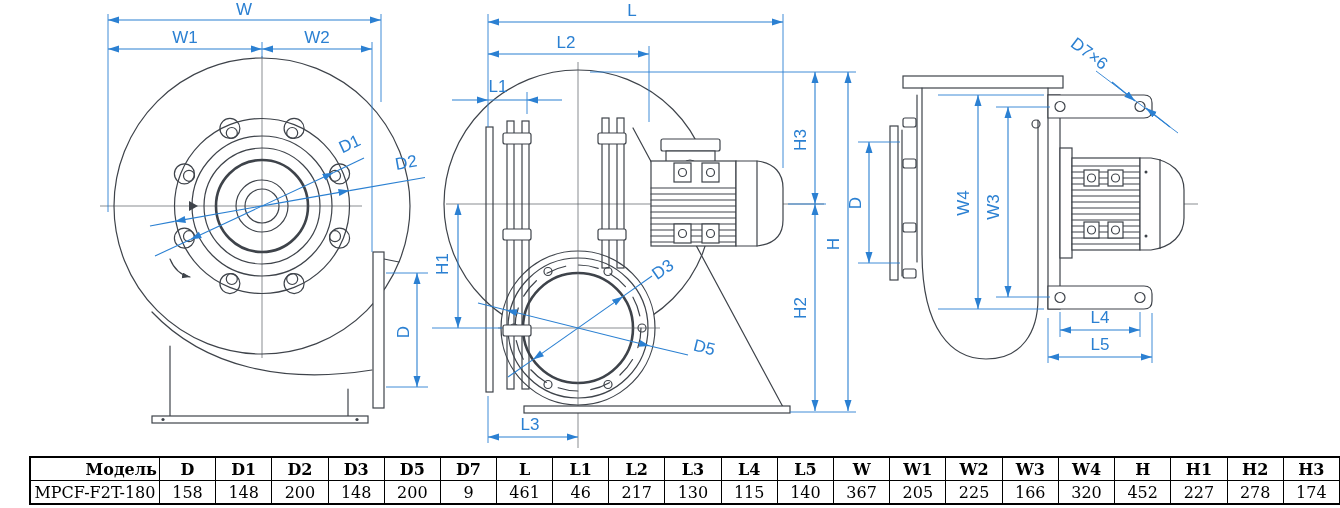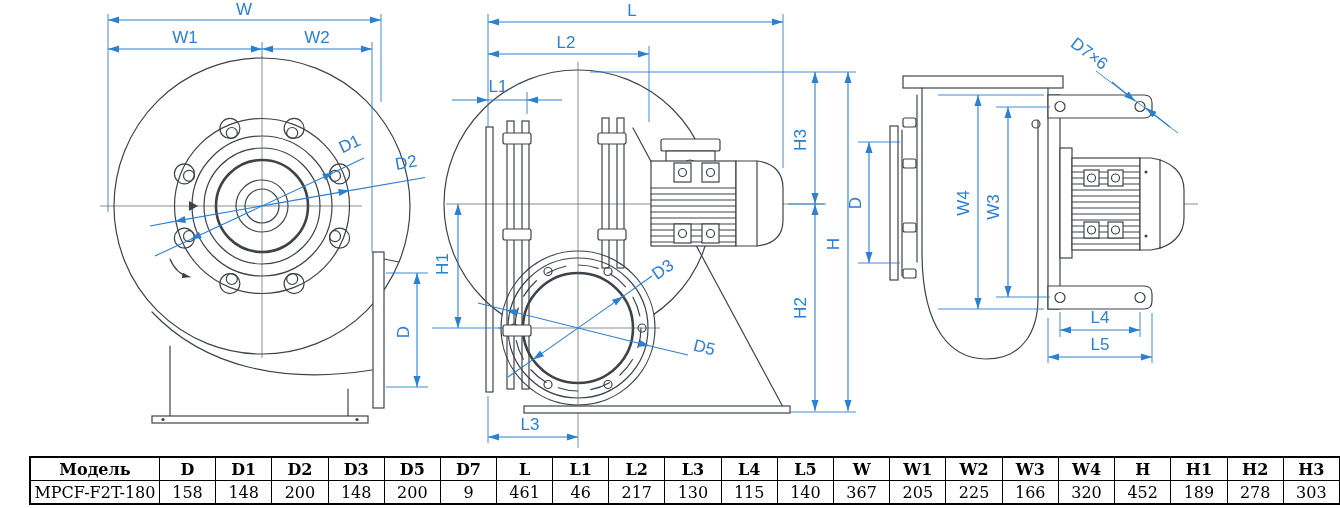--- a/index.html
+++ b/index.html
@@ -13,21 +13,21 @@
   svg .cl{stroke:var(--thin);stroke-width:0.7;fill:none;}
   svg .dim{stroke:var(--blue);stroke-width:1.1;fill:none;}
   svg .ext{stroke:var(--blue);stroke-width:0.9;fill:none;}
   svg text{fill:var(--blue);font-family:"Liberation Sans",sans-serif;font-size:17px;}
   svg .dash{stroke-dasharray:20 13;}
   #dim-table{position:absolute;left:30px;top:457px;border-collapse:collapse;
              font-family:"DejaVu Serif",serif;background:#fff;}
   #dim-table th,#dim-table td{border:1px solid #000;height:22px;padding:0 2px;
              text-align:center;font-size:16px;white-space:nowrap;}
   #dim-table th{font-weight:bold;}
-  #dim-table .model-col{width:124px;}
+  #dim-table .model-col{width:124px;text-align:right;}
   #dim-table .num-col{width:52px;}
   #dim-table{outline:1px solid #000;}
 </style>
 </head>
 <body>
 
 <svg id="drawing" width="1340" height="452" viewBox="0 0 1340 452">
   <defs>
     <marker id="mE" markerUnits="userSpaceOnUse" markerWidth="12" markerHeight="9" refX="11" refY="4.5" orient="auto">
       <path d="M0,1 L11,4.5 L0,8 Z" fill="#2b80d2"></path>
@@ -358,18 +358,18 @@
       <td>217</td>
       <td>130</td>
       <td>115</td>
       <td>140</td>
       <td>367</td>
       <td>205</td>
       <td>225</td>
       <td>166</td>
       <td>320</td>
       <td>452</td>
-      <td>189</td>
+      <td>227</td>
       <td>278</td>
-      <td>303</td>
+      <td>174</td>
     </tr>
   </tbody>
 </table>
 
 </body></html>

